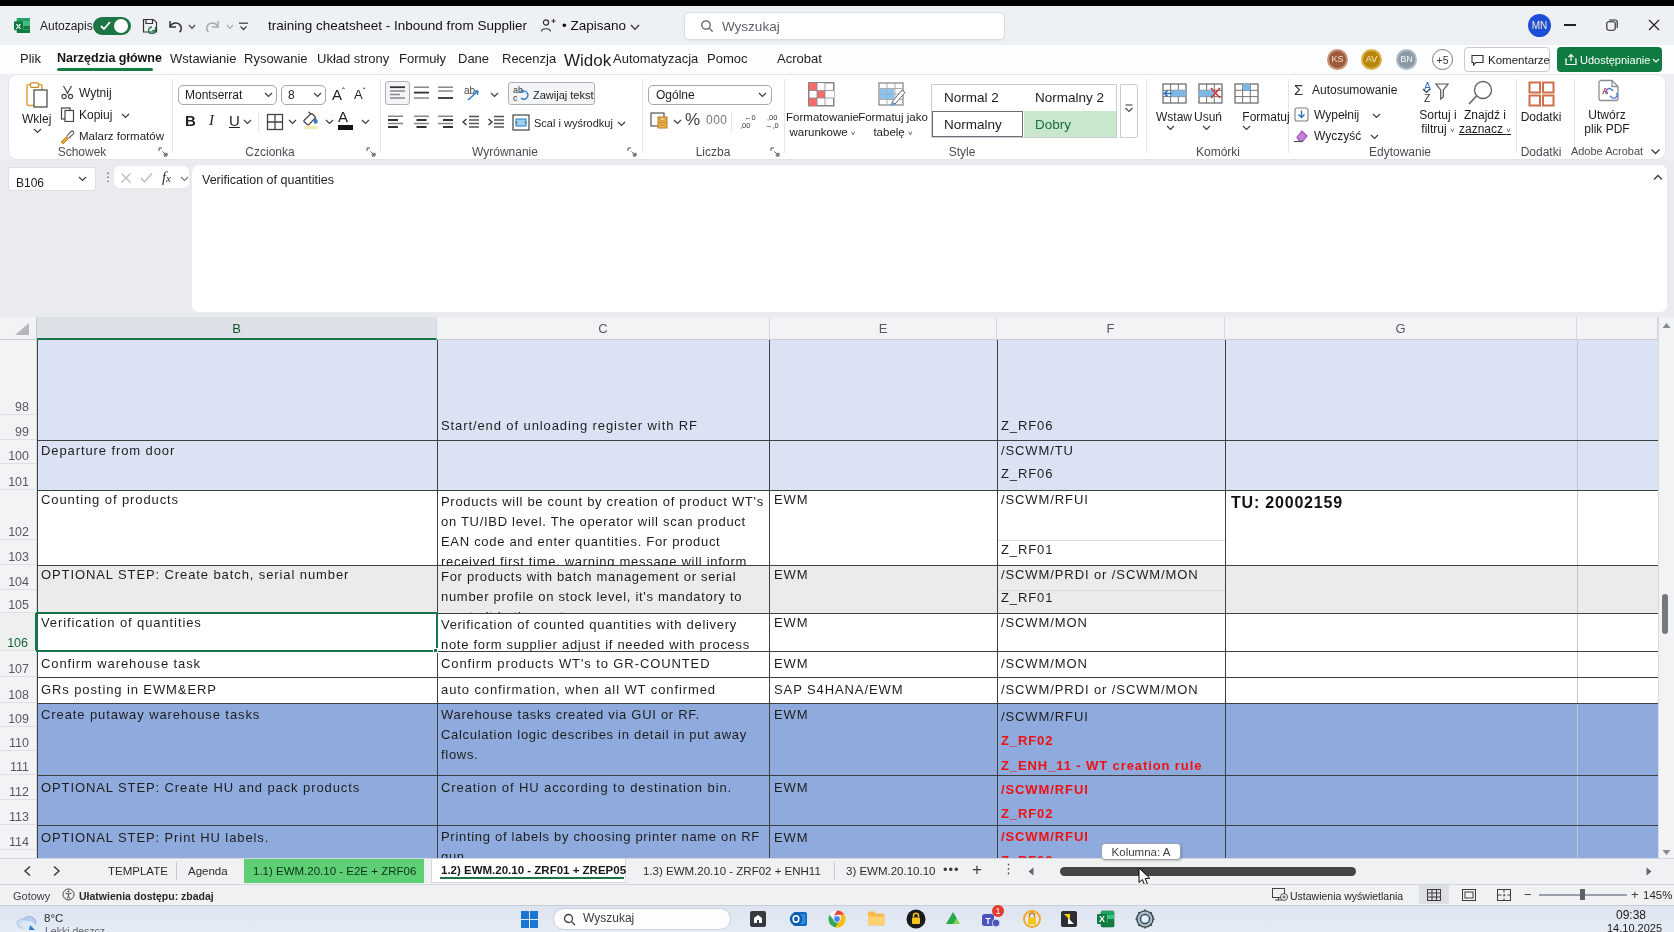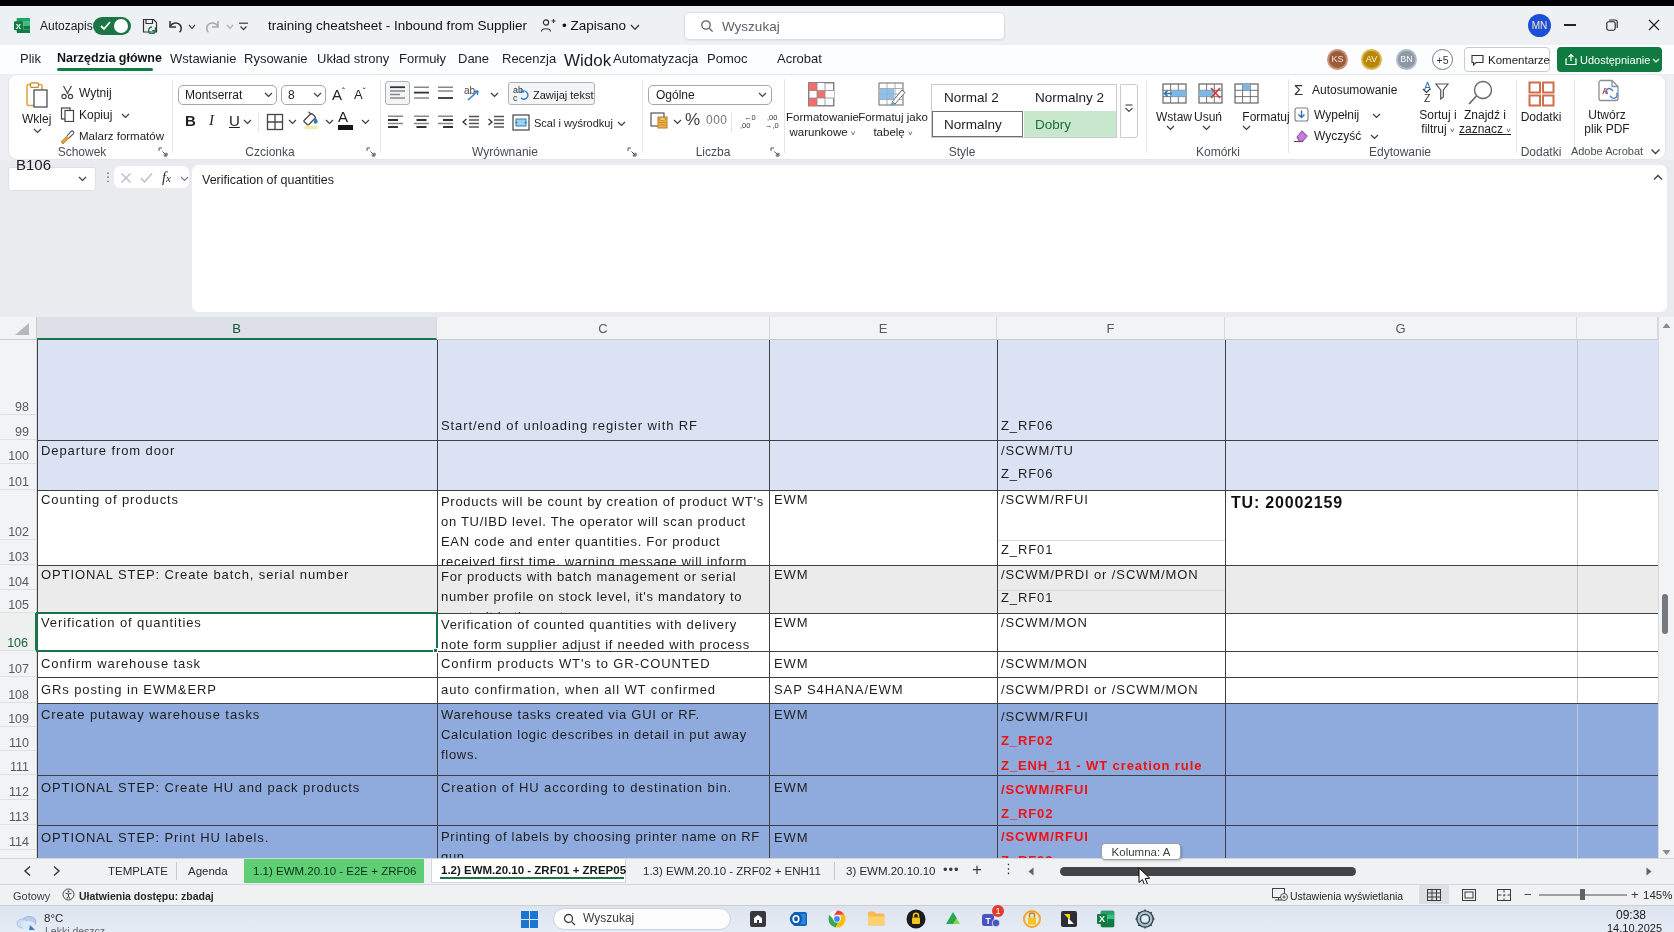--- a/index.html
+++ b/index.html
@@ -436,21 +436,21 @@
 <div class="glabel" style="left:1565px;top:145px;width:84px;text-align:center;font-size:11px;">Adobe Acrobat</div>
 <svg class="chev" style="left:1650px;top:148px;" width="11" height="8" viewBox="0 0 11 8">
       <path d="M1.5 1.5 L5.5 5.5 L9.5 1.5" stroke="#3c3c3c" stroke-width="1.3" fill="none"></path>
     </svg>
 
 <div class="abs" id="fbar" style="left:0;top:160px;width:1674px;height:157px;background:#e9ebee;"></div>
 <div class="abs" id="fbarinput" style="left:192px;top:165px;width:1475px;height:147px;background:#fff;border-radius:7px;"></div>
 <div class="abs" style="left:114px;top:166px;width:75px;height:22px;background:#fff;border-radius:6px;"></div>
 
 <div class="abs" style="left:8px;top:167px;width:88px;height:24px;background:#fff;border:1px solid #dcdfe3;border-radius:3px;"></div>
-<div class="txt" style="left:16px;top:156px;font-size:15px;color:#1d1d1f;">B106</div>
+<div class="txt" style="left:16px;top:176px;font-size:12px;color:#1d1d1f;">B106</div>
 <svg class="chev" style="left:78px;top:176px;" width="9" height="6" viewBox="0 0 9 6">
       <path d="M1 1 L4.5 4.5 L8 1" stroke="#3c3c3c" stroke-width="1.2" fill="none"></path>
     </svg>
 <div class="txt" style="left:102px;top:170px;font-size:12px;color:#555;letter-spacing:0;">⋮</div>
 <svg class="abs" style="left:120px;top:172px;" width="12" height="12" viewBox="0 0 12 12">
       <path d="M1.5 1.5 L10.5 10.5 M10.5 1.5 L1.5 10.5" stroke="#b9bdc2" stroke-width="1.4"></path>
     </svg>
 <svg class="abs" style="left:140px;top:172px;" width="13" height="12" viewBox="0 0 13 12">
       <path d="M1 6 L4.5 10 L12 1.5" stroke="#b9bdc2" stroke-width="1.4" fill="none"></path>
     </svg>

